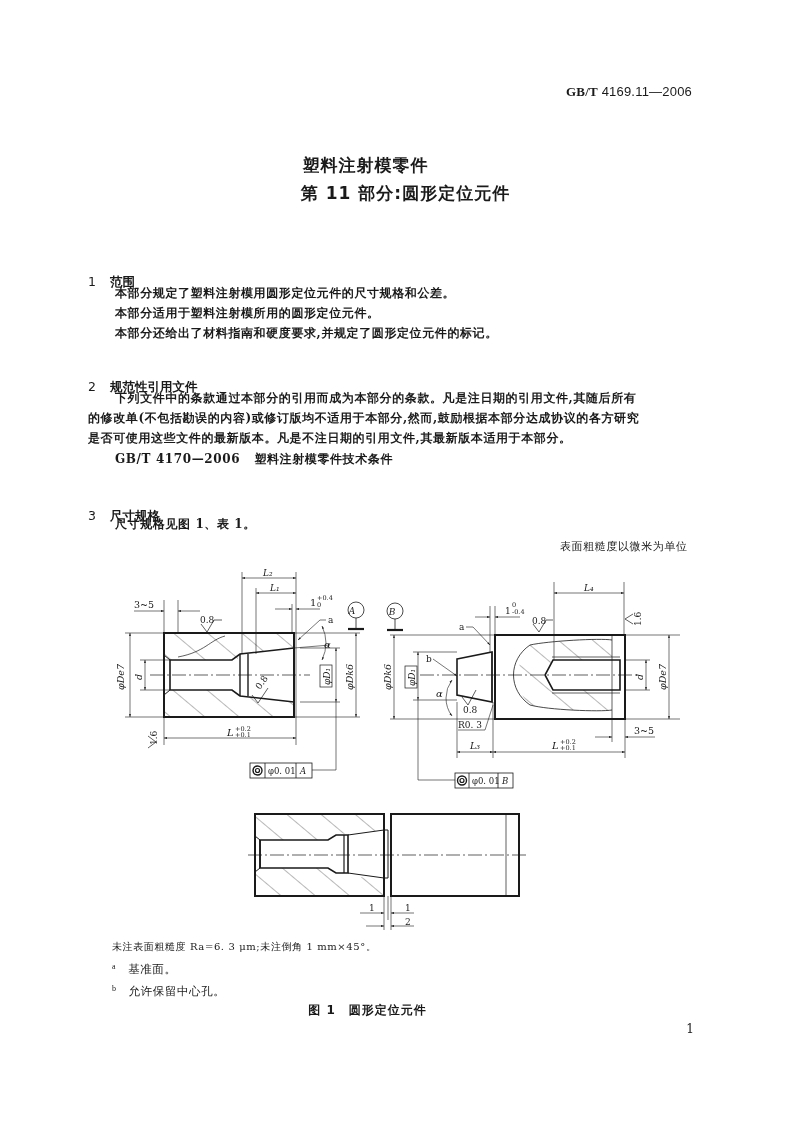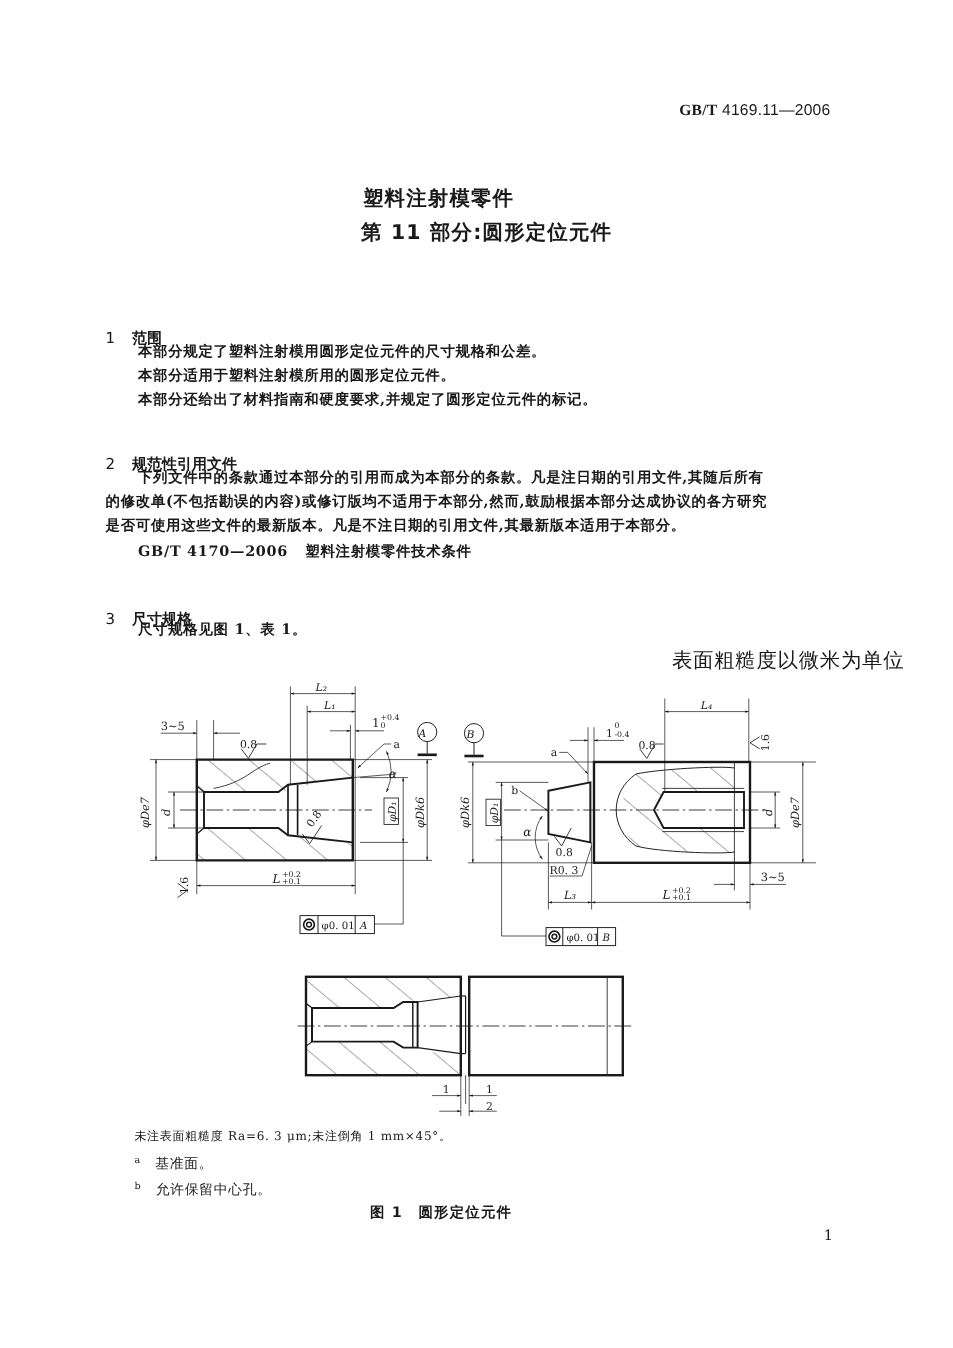--- a/index.html
+++ b/index.html
@@ -8,25 +8,25 @@
   .std-no { position:absolute; right:102px; top:84px; font-size:13px;
             font-family:"Liberation Sans", sans-serif; letter-spacing:0.2px; }
   .std-no b { font-family:"Liberation Serif", serif; font-weight:bold; }
   .title { position:absolute; left:0; width:731px; text-align:center;
            font-family:"DejaVu Sans", sans-serif; font-weight:bold; font-size:17px; letter-spacing:1px; }
   .t1 { top:154px; }
   .t2 { top:182px;padding-left:40px; }
   .h { position:absolute; left:88px; font-family:"DejaVu Sans", sans-serif; font-weight:bold; font-size:12.5px;margin-top:22px; }
   .h .num { display:inline-block; width:22px; font-weight:normal; }
   .p { position:absolute; font-size:12px; line-height:21px; letter-spacing:0.6px;font-weight:bold; }
-  .note { position:absolute; font-size:17px; letter-spacing:0.6px; }
+  .note { position:absolute; font-size:11px; letter-spacing:0.6px; }
   .fig-cap { position:absolute; top:1002px; left:0; width:735px; text-align:center;
              font-family:"DejaVu Sans", sans-serif; font-weight:bold; font-size:12px; letter-spacing:1px; }
   .page-no { position:absolute; right:100px; top:1022px; font-size:12px; }
-  .fn { position:absolute; left:112px; font-size:11.5px; letter-spacing:0.6px; }
+  .fn { position:absolute; left:112px; font-size:11.5px; letter-spacing:0.6px;font-family:Liberation Serif, serif; }
   .fn sup { font-size:8px; margin-right:12px; vertical-align:4px; }
   svg { position:absolute; left:0; top:0; }
   svg text { font-family:"DejaVu Serif", serif; fill:#1a1a1a; }
 </style>
 </head>
 <body>
 
 <div class="std-no">
   <b>GB/T</b>
   <span>4169.11—2006</span>

